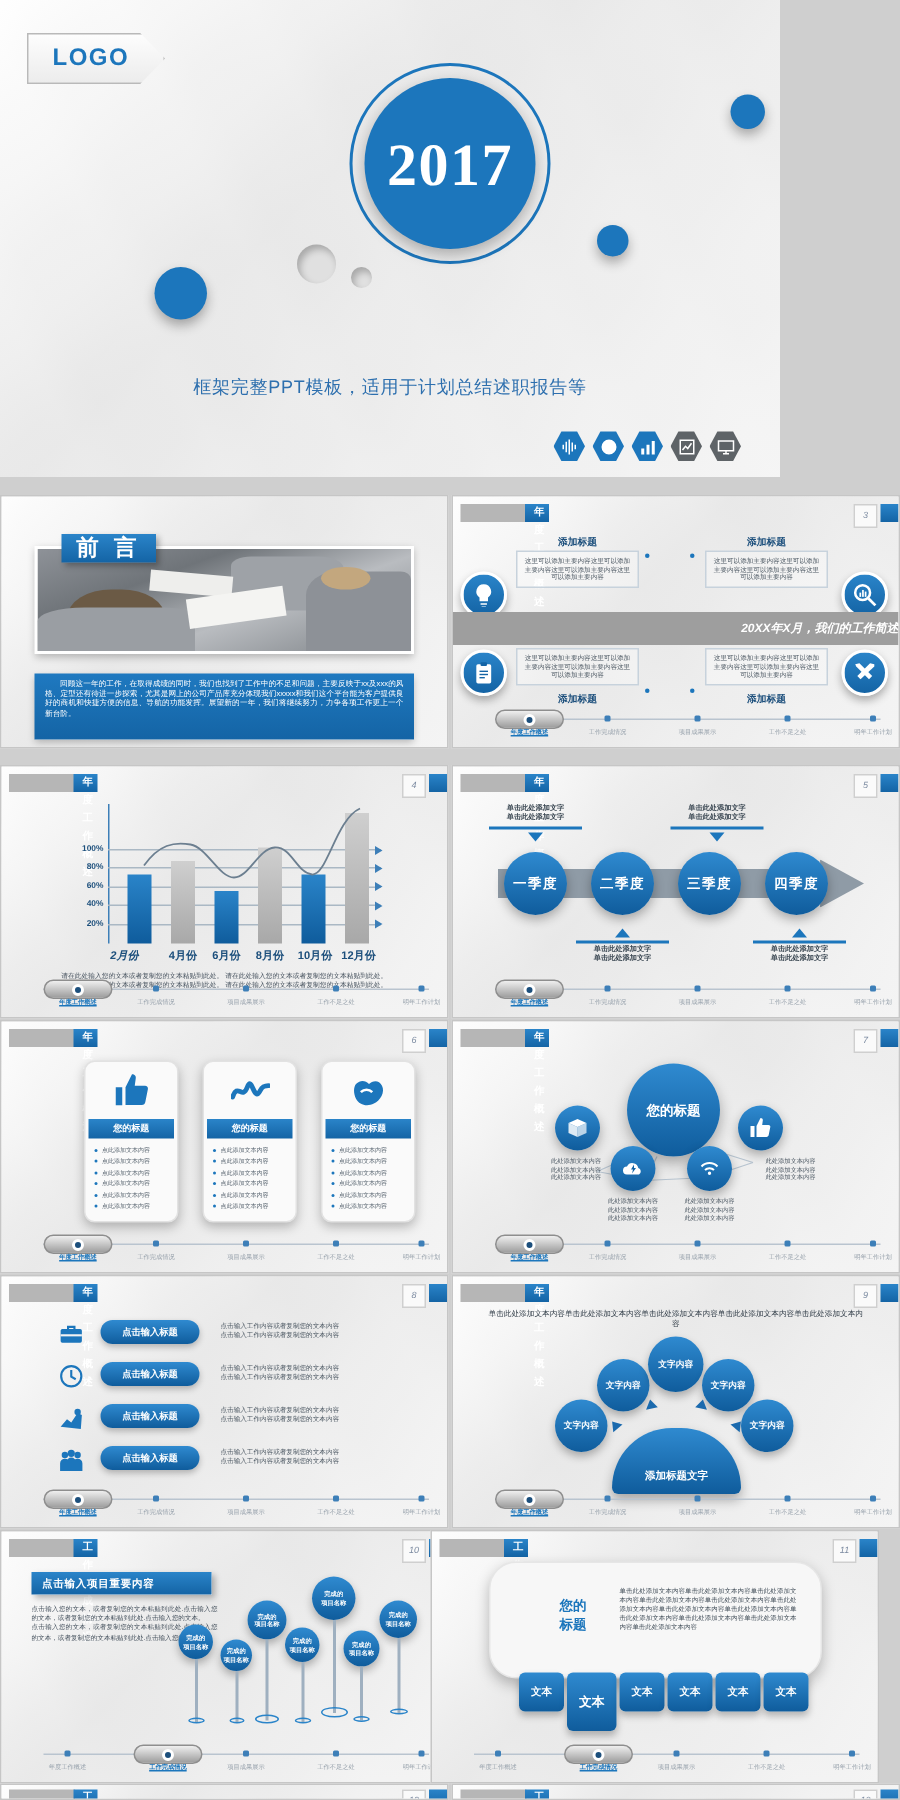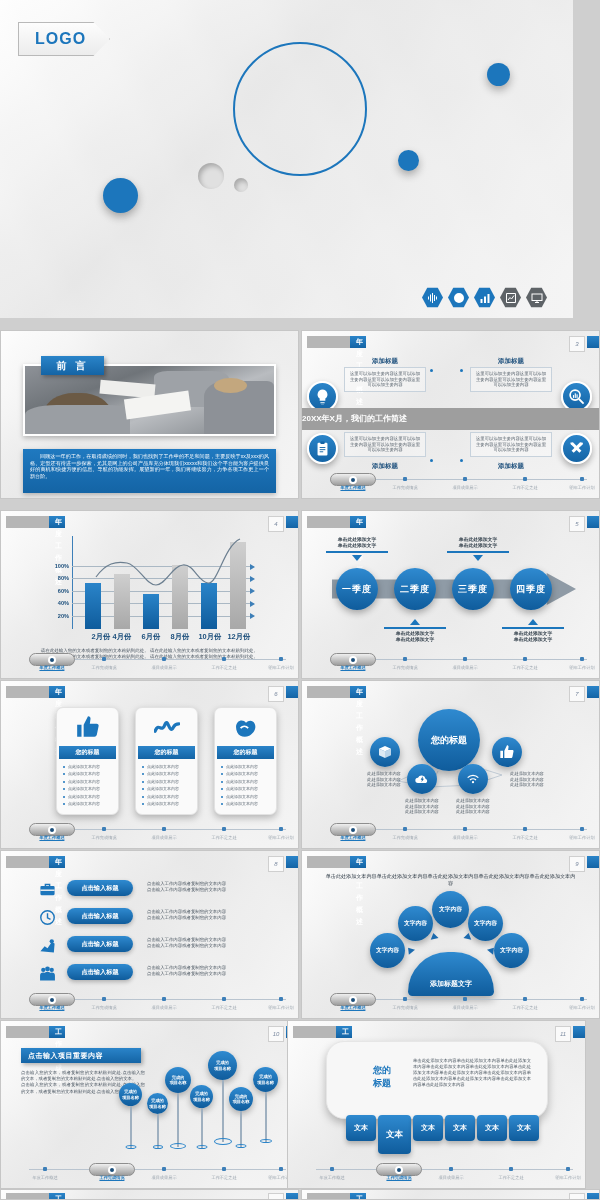--- a/index.html
+++ b/index.html
@@ -16,21 +16,21 @@
     position:absolute; inset:0;
     background:
       linear-gradient(135deg, rgba(255,255,255,.95) 0%, rgba(232,232,232,.9) 40%, rgba(245,245,245,.95) 100%),
       repeating-linear-gradient(62deg, rgba(0,0,0,.035) 0px, rgba(0,0,0,0) 36px, rgba(255,255,255,.5) 55px, rgba(0,0,0,.03) 80px),
       repeating-linear-gradient(-48deg, rgba(0,0,0,.03) 0px, rgba(255,255,255,.45) 42px, rgba(0,0,0,.025) 78px),
       repeating-linear-gradient(8deg, rgba(255,255,255,.45) 0px, rgba(0,0,0,.022) 60px, rgba(255,255,255,.4) 115px);
     background-color:#efefef;
   }
 
   
-  .s1 { position:absolute; left:0; top:0; width:573px; height:318px; overflow:hidden; background:#efefef; }
+  .s1 { position:absolute; left:0; top:0; width:520px; height:318px; overflow:hidden; background:#efefef; }
   .logo-badge {
     position:absolute; left:18px; top:22px; width:92px; height:34px;
     background:linear-gradient(180deg,#fdfdfd,#ececec);
     border:1px solid #b9b9b9;
     clip-path: polygon(0 0, 82% 0, 100% 50%, 82% 100%, 0 100%);
     display:flex; align-items:center; padding-left:16px;
     box-shadow:0 2px 4px rgba(0,0,0,.18);
   }
   .logo-badge span { color:#1c76bc; font-weight:bold; font-size:16px; letter-spacing:1px; }
   .ring {
@@ -107,38 +107,38 @@
   .s2-photo .p1{position:absolute;left:8%;top:40%;width:26%;height:60%;background:#6b5a45;border-radius:45% 45% 0 0;}
   .s2-photo .p2{position:absolute;left:0;top:58%;width:42%;height:45%;background:#9a9ea3;border-radius:30% 20% 0 0;}
   .s2-photo .p3{position:absolute;left:52%;top:8%;width:30%;height:52%;background:#9ea2a7;border-radius:18% 22% 0 0;}
   .s2-photo .p4{position:absolute;left:72%;top:22%;width:28%;height:78%;background:#8d9197;border-radius:30% 10% 0 0;}
   .s2-photo .p5{position:absolute;left:76%;top:18%;width:13%;height:22%;background:#c3a77e;border-radius:50%;}
   .s2-photo .doc{position:absolute;left:40%;top:42%;width:26%;height:30%;background:#f4f4f2;transform:rotate(-8deg);}
   .s2-photo .doc2{position:absolute;left:30%;top:24%;width:22%;height:20%;background:#eeeeec;transform:rotate(5deg);}
   .s2-tag { position:absolute; left:40px; top:25px; width:63px; height:19px;
             background:linear-gradient(180deg,#2a84c9,#1464a5); box-shadow:2px 2px 4px rgba(0,0,0,.3);
             display:flex; align-items:center; justify-content:center; }
-  .s2-tag span { color:#fff; font-size:10px; font-weight:bold; letter-spacing:3px; }
+  .s2-tag span { color:#fff; font-size:15px; font-weight:bold; letter-spacing:3px; }
   .s2-body { position:absolute; left:22px; top:118px; width:253px; height:44px;
              background:linear-gradient(180deg,#1f79c0,#1464a5); padding:4px 7px;
              box-shadow:0 2px 5px rgba(0,0,0,.25); }
   .s2-body p { color:#fff; font-size:5.1px; line-height:6.6px; text-indent:10px; text-align:justify; }
 
   
   .q-ico { position:absolute; width:31px; height:31px; border-radius:50%;
            background:linear-gradient(180deg,#2a84c9,#1464a5);
            display:flex; align-items:center; justify-content:center;
            box-shadow:0 3px 6px rgba(0,0,0,.3); border:2px solid #fff; }
   .q-ico svg { width:17px; height:17px; fill:#fff; }
   .q-box { position:absolute; width:82px; border:1px solid #c7d2dc; background:rgba(255,255,255,.35);
            padding:3px 4px; }
   .q-box p { font-size:4.4px; line-height:5.6px; color:#4a5661; text-align:center; }
   .q-t { position:absolute; font-size:6.5px; font-weight:bold; color:#1c4f7c; width:82px; text-align:center; }
   .s3-band { position:absolute; left:0; right:0; top:77px; height:22px; background:#9e9e9e; }
-  .s3-band span { display:block; text-align:left; line-height:22px; color:#fff; font-size:8px; font-weight:bold; }
+  .s3-band span { display:block; text-align:right; line-height:22px; color:#fff; font-size:8px; font-weight:bold;font-style:italic; }
   .q-dot { position:absolute; width:3px; height:3px; border-radius:50%; background:#1c76bc; }
 
   
   .chart { position:absolute; left:38px; top:25px; width:215px; height:104px; }
   .chart .ax-y { position:absolute; left:33px; top:0; bottom:11px; width:1px; background:#3d7fb8; }
   .chart .grid { position:absolute; left:33px; right:0; height:1px; background:#aab8c4; }
   .chart .grid::after { content:''; position:absolute; right:-1px; top:-2.5px;
                         border-left:5px solid #3d7fb8; border-top:3px solid transparent; border-bottom:3px solid transparent; }
   .chart .ytick { position:absolute; left:0; width:30px; text-align:right; font-size:5.6px;
                   color:#1c4f7c; font-weight:bold; transform:translateY(-50%); }
@@ -252,27 +252,31 @@
 <div class="sheet">
 
   <section class="s1">
     <div class="poly"></div>
 
     <div class="logo-badge">
       <span>LOGO</span>
     </div>
 
     <div class="ring"></div>
+    <div class="ring-fill">
+      <span>2017</span>
+    </div>
 
     <div class="dot a"></div>
     <div class="dot b"></div>
     <div class="dot c"></div>
     <div class="hole h1"></div>
     <div class="hole h2"></div>
 
+    <p class="s1-sub">框架完整PPT模板，适用于计划总结述职报告等</p>
 
     <div class="hexrow">
       <div class="hex">
         <svg viewBox="0 0 24 24">
             <rect x="2" y="9" width="2" height="6"></rect>
             <rect x="6" y="5" width="2" height="14"></rect>
             <rect x="10" y="2" width="2" height="20"></rect>
             <rect x="14" y="6" width="2" height="12"></rect>
             <rect x="18" y="9" width="2" height="6"></rect>
           </svg>
@@ -439,21 +443,21 @@
       <div class="bar gray" style="left:75px;  height:54.6px;"></div>
       <div class="bar blue" style="left:104px; height:34.7px;"></div>
       <div class="bar gray" style="left:133px; height:63.9px;"></div>
       <div class="bar blue" style="left:162px; height:46.5px;"></div>
       <div class="bar gray" style="left:191px; height:86.8px;"></div>
 
       <svg style="position:absolute;left:33px;top:0;width:182px;height:93px;" viewBox="0 0 182 93" preserveAspectRatio="none">
         <path d="M24 41 C 34 27, 44 25, 55 27 C 66 29, 74 49, 84 49 C 94 49, 100 30, 111 29 C 122 28, 126 46, 136 47 C 146 48, 152 10, 168 3" fill="none" stroke="#6c7f90" stroke-width="1.2"></path>
       </svg>
 
-      <div class="xlab" style="left:62px;">2月份</div>
+      <div class="xlab" style="left:44px;font-style:italic;">2月份</div>
       <div class="xlab" style="left:83px;">4月份</div>
       <div class="xlab" style="left:112px;">6月份</div>
       <div class="xlab" style="left:141px;">8月份</div>
       <div class="xlab" style="left:171px;">10月份</div>
       <div class="xlab" style="left:200px;">12月份</div>
     </div>
 
     <div class="s4-note">
       <p>请在此处输入您的文本或者复制您的文本粘贴到此处。  请在此处输入您的文本或者复制您的文本粘贴到此处。</p>
       <p>请在此处输入您的文本或者复制您的文本粘贴到此处。  请在此处输入您的文本或者复制您的文本粘贴到此处。</p>

